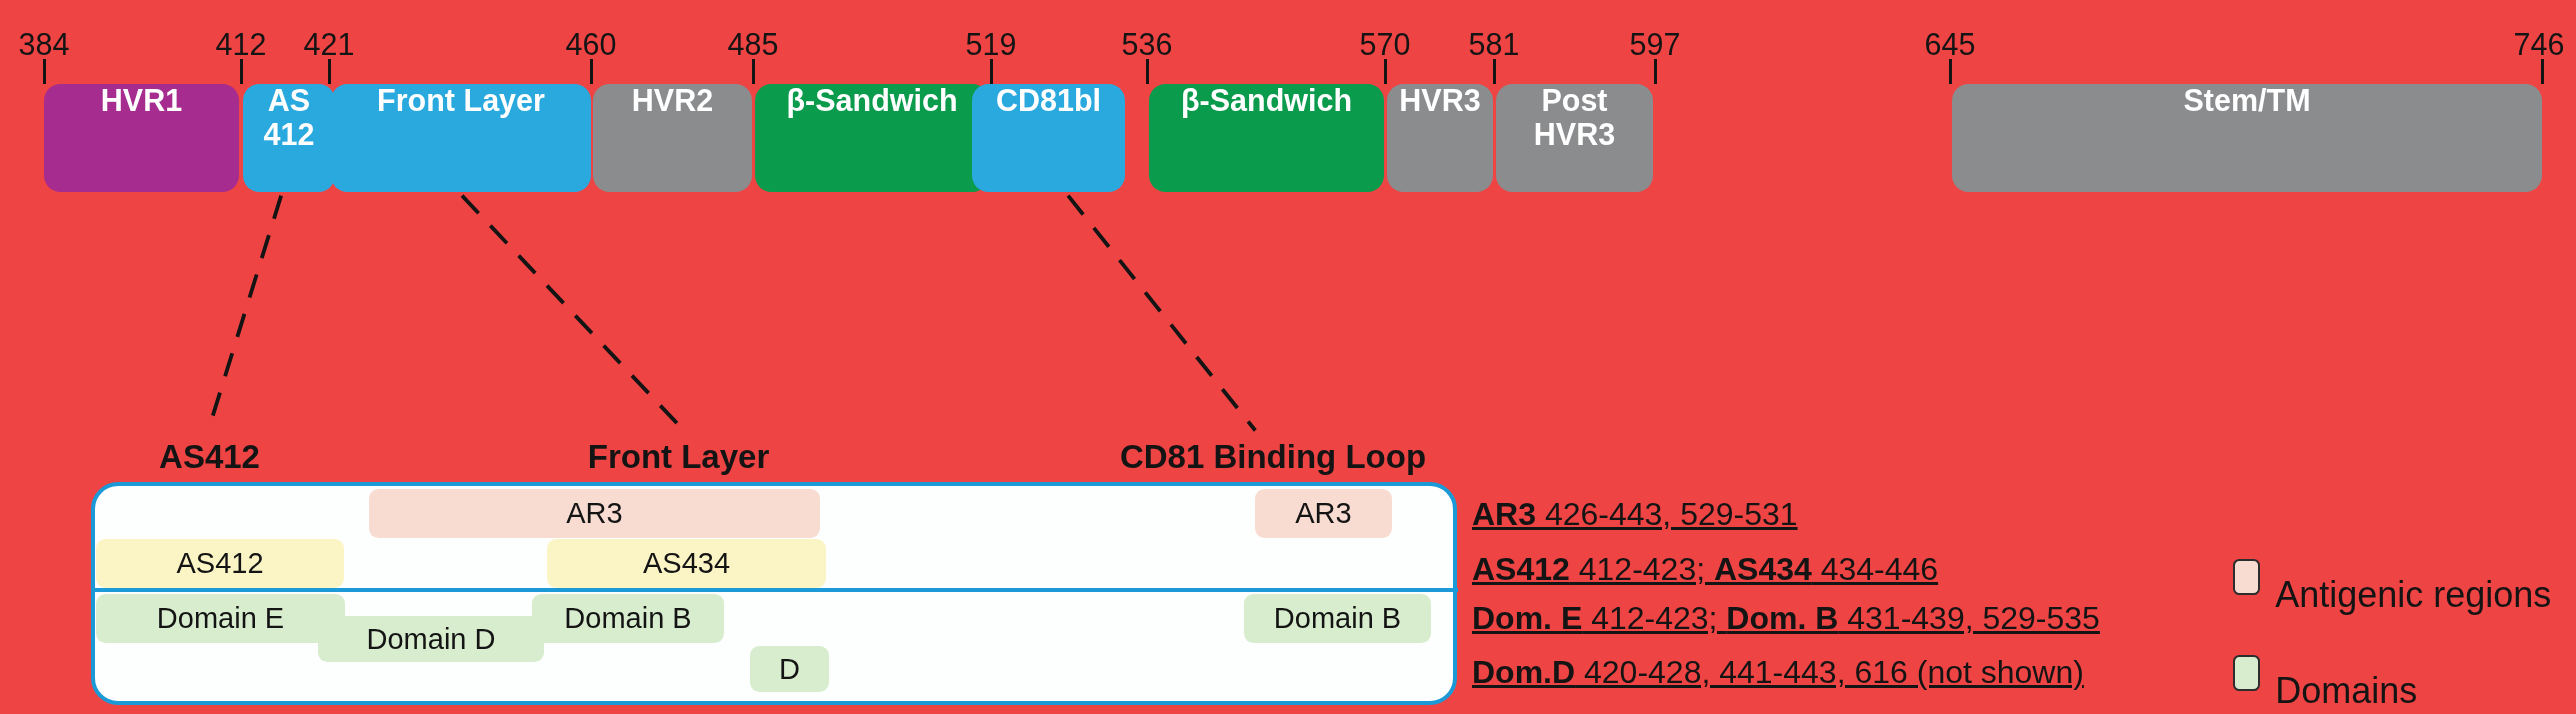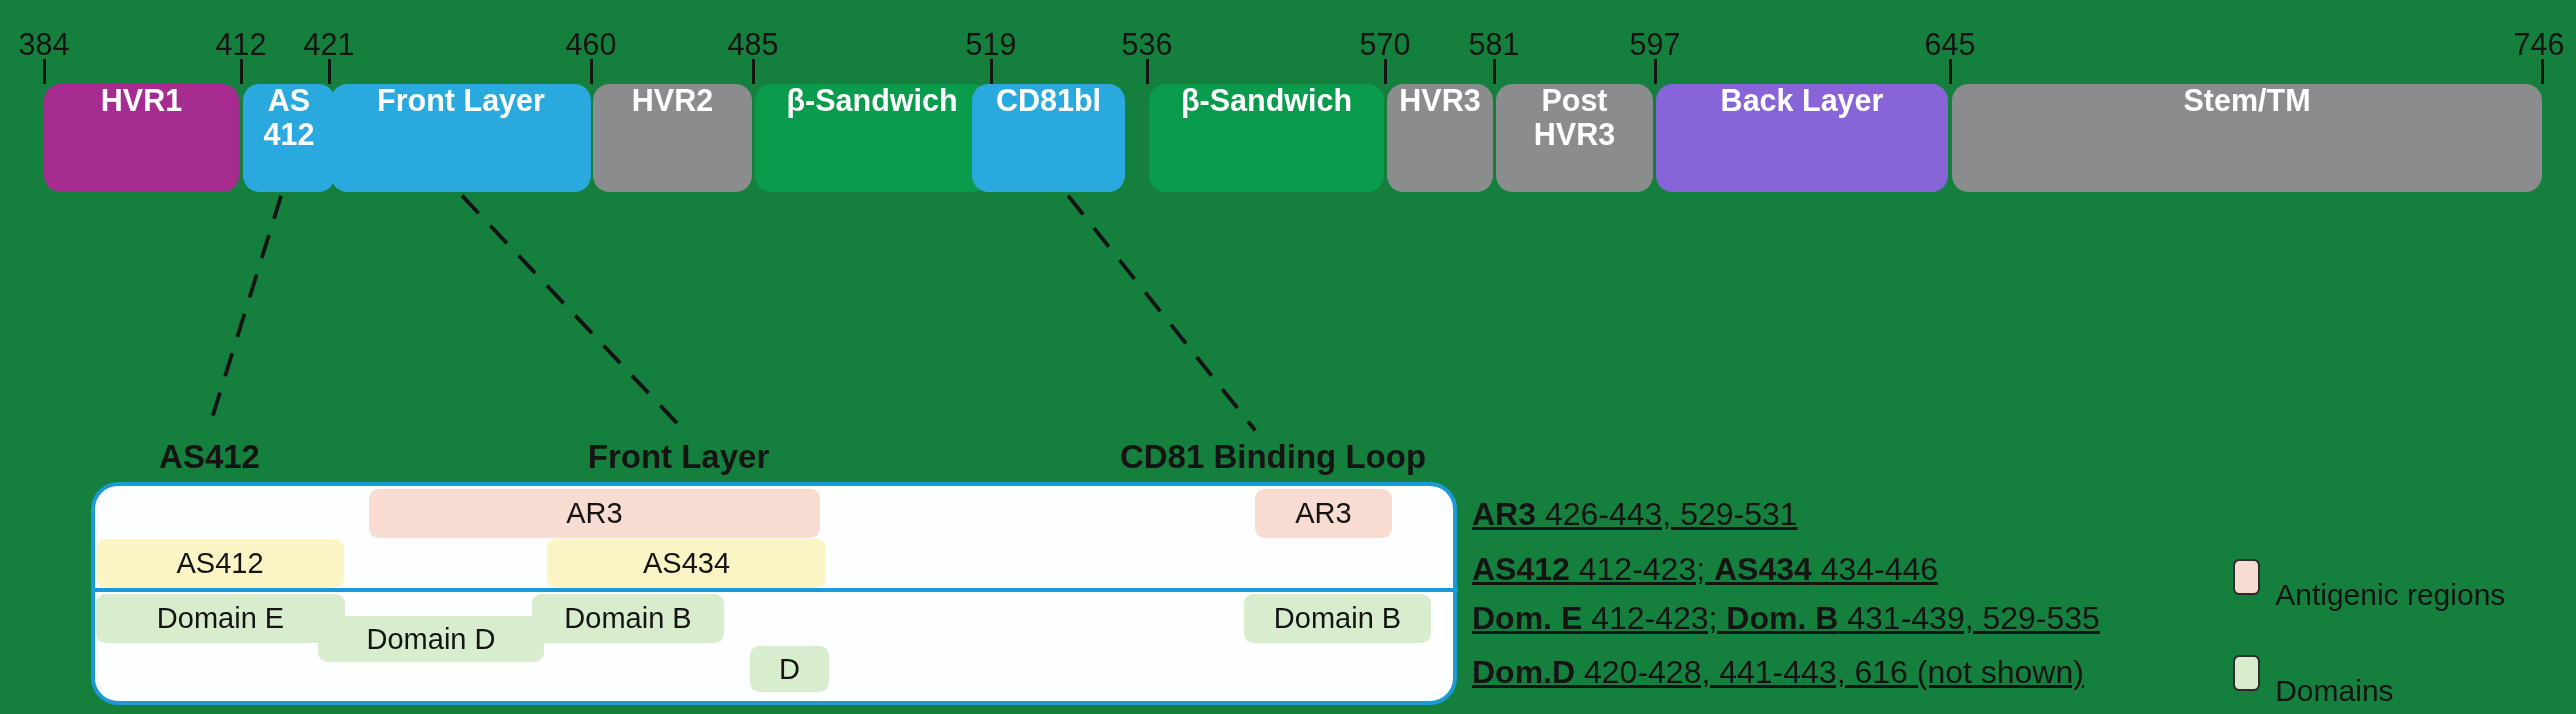--- a/index.html
+++ b/index.html
@@ -1,17 +1,17 @@
 <!DOCTYPE html>
 <html style="--ink: #141414; --bar-magenta: #A62C8F; --bar-blue: #2AA9DF; --bar-gray: #8A8C8E; --bar-green: #0B9B4C; --bar-purple: #8764D8; --box-blue: #1B9AD7; --region: #F8DCD1; --site: #FBF4C4; --domain: #D8EDCE;font-size:10.2px"><head>
 <meta charset="utf-8">
 <style>
   html,body{margin:0;padding:0;background:#ffffff;}
   .canvas{
-    position:relative;width:2576px;height:715px;background:#15803d;
+    position:relative;width:2576px;height:715px;background:#ef4444;
     font-family:"Liberation Sans", sans-serif;color:var(--ink,#141414);
     overflow:hidden;
   }
   
   .tick{position:absolute;top:0;width:0;}
   .tick-label{
     position:absolute;top:27px;left:0;transform:translateX(-50%);
     font-size:30.5px;font-weight:400;white-space:nowrap;color:var(--ink);
   }
   .tick-line{
@@ -57,21 +57,21 @@
     position:absolute;left:1472px;font-size:32px;line-height:36px;white-space:nowrap;color:var(--ink);text-decoration:underline;
   }
   .ann .b{font-weight:700;}
   
   .legend-row{
     position:absolute;left:2233px;height:37px;display:flex;align-items:center;gap:15.2px;
   }
   .legend-swatch{
     width:27px;height:36px;border:2.5px solid #2d2d2d;border-radius:6.3px;box-sizing:border-box;
   }
-  .legend-label{font-size:30px;white-space:nowrap;color:var(--ink);margin-top:36px;}
+  .legend-label{font-size:36px;white-space:nowrap;color:var(--ink);margin-top:36px;}
 </style>
 </head>
 <body>
 
 <div class="canvas">
 
   <div class="tick" style="left:44px">
       <span class="tick-label">384</span>
       <span class="tick-line"></span>
     </div>
@@ -141,23 +141,20 @@
     </div>
   <div class="segment c-green" style="left:1149px;width:235px">
       <span class="seg-label">β-Sandwich</span>
     </div>
   <div class="segment c-gray" style="left:1387px;width:106px">
       <span class="seg-label">HVR3</span>
     </div>
   <div class="segment c-gray" style="left:1496px;width:157px">
       <span class="seg-label">Post
 HVR3</span>
-    </div>
-  <div class="segment c-purple" style="left:1656px;width:292px">
-      <span class="seg-label">Back Layer</span>
     </div>
   <div class="segment c-gray" style="left:1952px;width:590px">
       <span class="seg-label">Stem/TM</span>
     </div>
 
   <svg class="overlay" viewBox="0 0 4059 1126">
     <line x1="443" y1="308" x2="330" y2="672" style="stroke:var(--ink)" stroke-width="6" stroke-dasharray="38 27"></line>
     <line x1="728" y1="308" x2="1070" y2="670" style="stroke:var(--ink)" stroke-width="6" stroke-dasharray="38 27"></line>
     <line x1="1683" y1="308" x2="1978" y2="678" style="stroke:var(--ink)" stroke-width="6" stroke-dasharray="38 27"></line>
     <line x1="504" y1="767" x2="504" y2="1094" style="stroke:var(--box-blue)" stroke-width="7" stroke-dasharray="26 17"></line>

